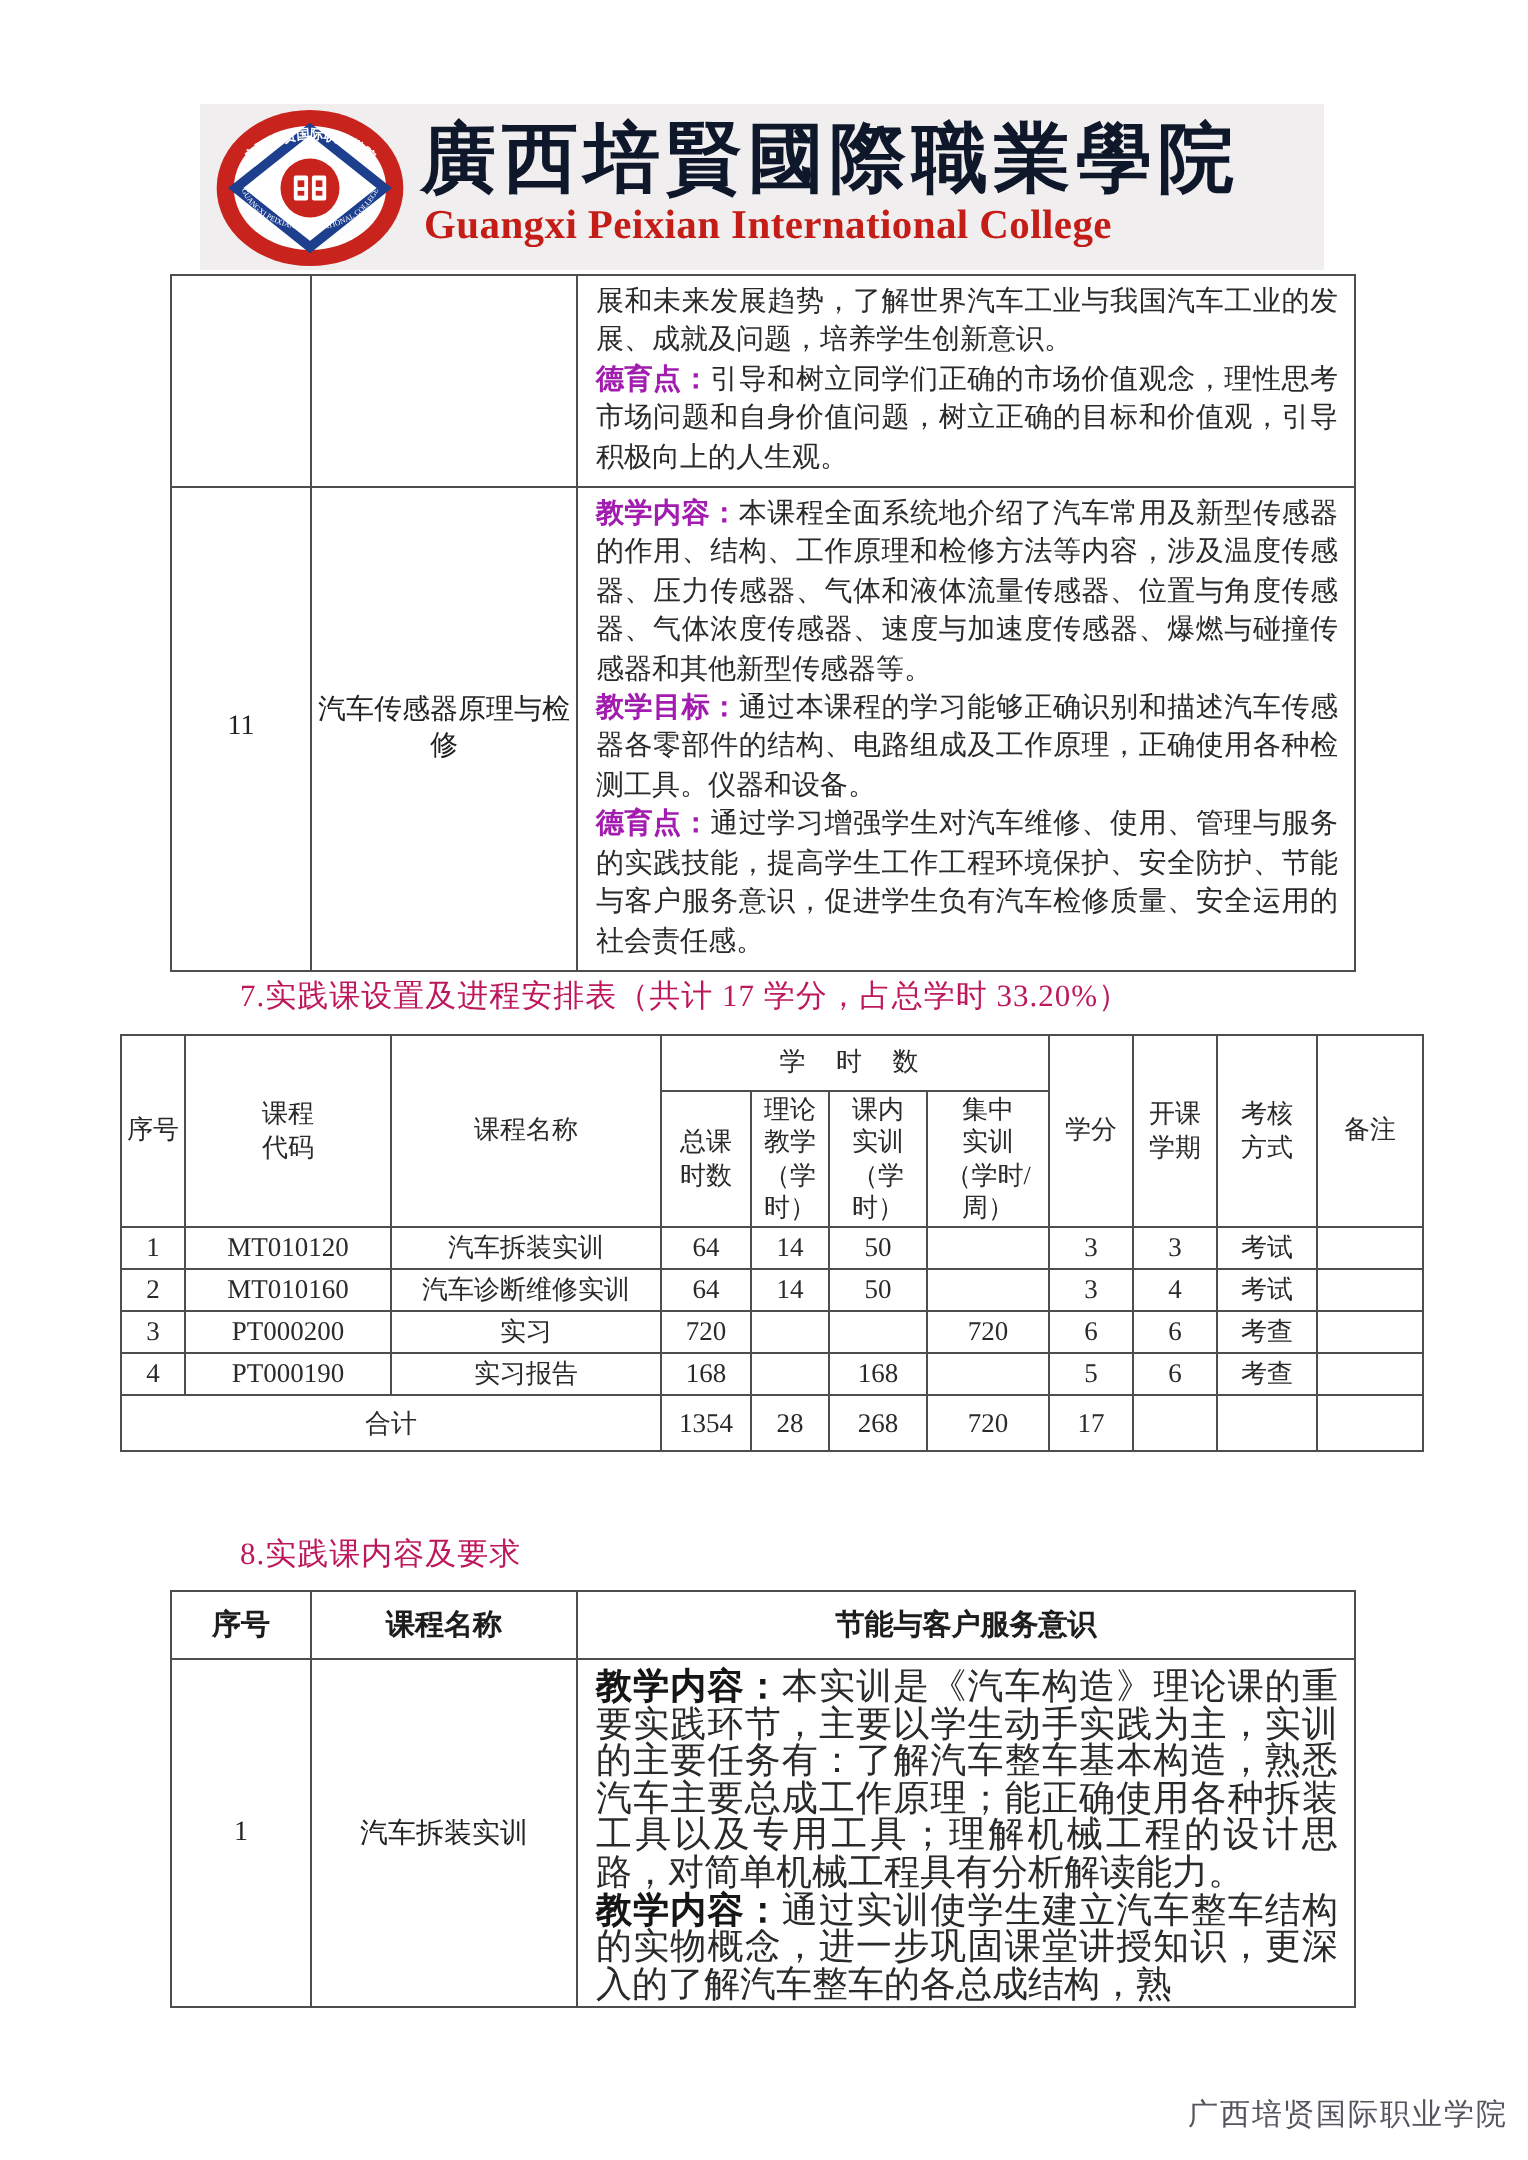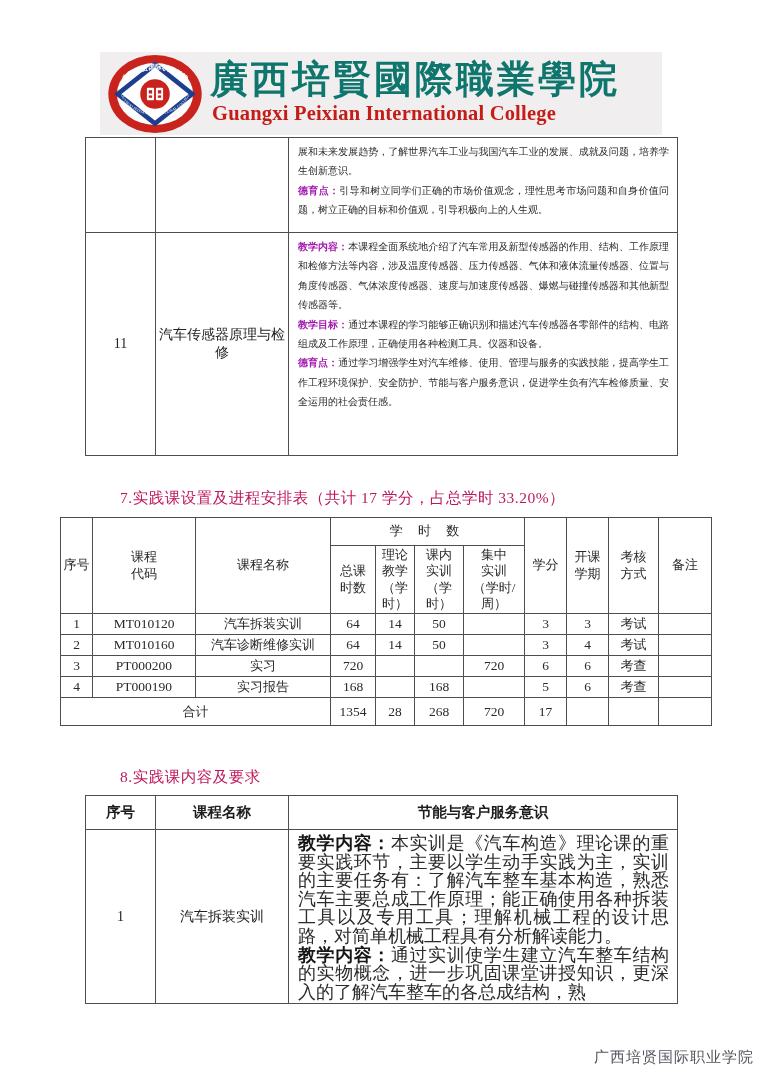--- a/index.html
+++ b/index.html
@@ -3,34 +3,34 @@
 <meta charset="utf-8">
 <style>
   html,body{margin:0;padding:0;background:#ffffff;}
   .page{position:relative;width:764px;height:1080px;background:#ffffff;overflow:hidden;
         font-family:"Liberation Serif","DejaVu Serif",serif;color:#222222;}
 
   
   .header{position:absolute;left:100px;top:52px;width:562px;height:83px;background:#f0eeee;}
   .logo{position:absolute;left:6px;top:2px;}
   .title-zh{position:absolute;left:110px;top:2px;width:450px;font-size:38px;font-weight:bold;
-            color:#0f766e;letter-spacing:3px;white-space:nowrap;
+            color:#0f172a;letter-spacing:3px;white-space:nowrap;
             font-family:Liberation Mono, monospace;}
   .title-en{position:absolute;left:112px;top:50px;width:450px;font-size:20.5px;font-weight:bold;
             color:#c41d18;letter-spacing:0.2px;white-space:nowrap;}
 
   
   table{border-collapse:collapse;table-layout:fixed;}
   td{border:1px solid #4e4e4e;font-size:13.5px;text-align:center;vertical-align:middle;
      padding:1px 3px;overflow:hidden;}
 
   
   .ttop{position:absolute;left:85px;top:137px;width:592px;}
   .ttop td.content{ text-align:left;vertical-align:top;padding:4px 8px 4px 9px;}
-  .ttop p{margin:0;font-size:10px;line-height:19.4px;text-align:justify;color:#2a2a2a;}
+  .ttop p{margin:0;font-size:14px;line-height:19.4px;text-align:justify;color:#2a2a2a;}
   .ttop .lbl{font-weight:bold;color:#a21caf;}
   .ttop td{font-size:14px;}
 
   
   .sec-heading{position:absolute;left:120px;font-size:15.5px;color:#be185d;letter-spacing:0.5px;}
 
   
   .t7{position:absolute;left:60px;top:517px;width:651px;}
   .t7 td{font-size:13px;color:#2a2a2a;}
   .t7 .hdr{white-space:pre-line;line-height:1.25;padding:1px 0;}

